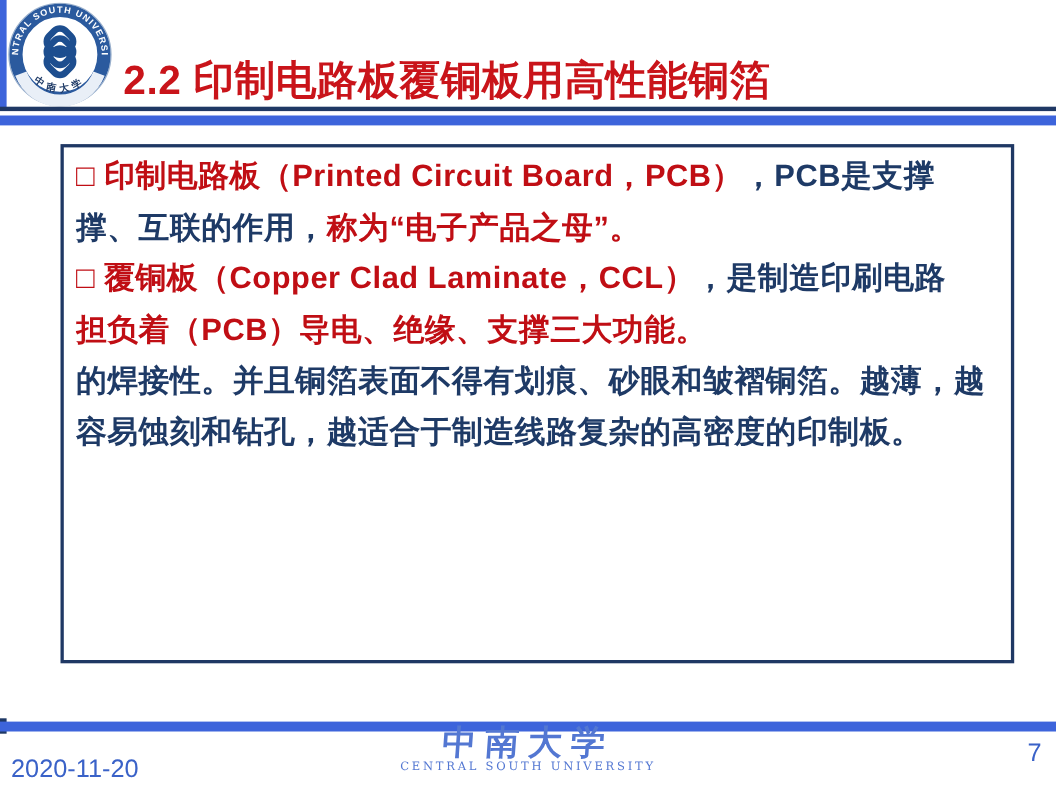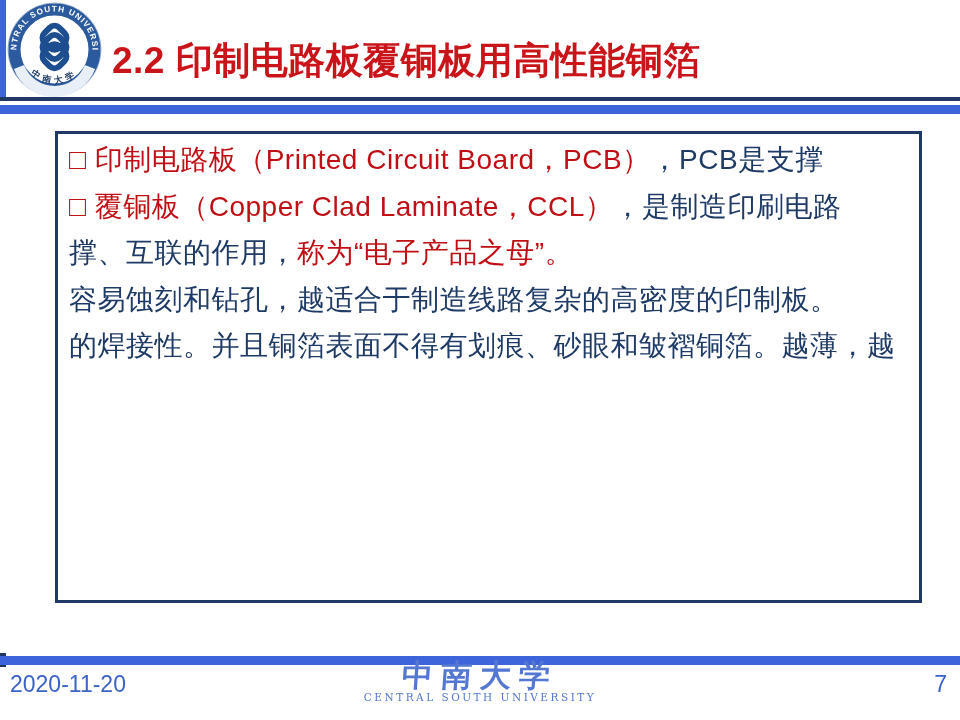--- a/index.html
+++ b/index.html
@@ -6,46 +6,46 @@
   .slide {
     position:relative; width:960px; height:720px; margin:0 auto;
     background:#ffffff; overflow:hidden;
     font-family:"Liberation Sans", sans-serif;
   }
   
   .left-bar { position:absolute; left:0; top:0; width:6px; height:100px;
     background:var(--band-blue); }
   .logo { position:absolute; left:7px; top:2px; width:95px; height:95px; }
   .page-title {
-    position:absolute; left:112px; top:36px; font-size:37px; font-weight:bold;
+    position:absolute; left:112px; top:48px; font-size:37px; font-weight:bold;
     color:var(--title-red); white-space:nowrap; letter-spacing:0.5px;
   }
   .rule-navy { position:absolute; left:0; top:97px; width:960px; height:4px;
     background:var(--border-navy); }
   .rule-blue { position:absolute; left:0; top:105px; width:960px; height:9px;
     background:var(--band-blue); }
   
   .content-box {
     position:absolute; left:55px; top:131px; width:867px; height:472px;
     box-sizing:border-box; border:3px solid var(--border-navy);
     background:#ffffff; padding:3px 11px 0 11px;
   }
   .line {
-    height:46.5px; line-height:46.5px; font-size:28px; font-weight:normal;
+    height:46.5px; line-height:46.5px; font-size:28px; font-weight:bold;
     white-space:nowrap; overflow:hidden; letter-spacing:0.5px;
   }
   .line .red  { color:var(--body-red); }
   .line .navy { color:var(--body-navy); }
   
   .footer-band { position:absolute; left:0; top:656px; width:960px; height:9px;
     background:var(--band-blue); }
   .footer-band-left { position:absolute; left:0; top:653px; width:6px; height:14px;
     background:var(--border-navy); }
   .footer-date {
-    position:absolute; left:10px; top:671px; font-size:23px;
+    position:absolute; left:10px; top:685px; font-size:23px;
     color:var(--footer-blue);
   }
   .footer-page {
     position:absolute; right:13px; top:671px; font-size:23px;
     color:var(--footer-blue);
   }
   .footer-logo {
     position:absolute; left:0; top:660px; width:960px; text-align:center;
     color:var(--footer-logo-blue); line-height:1;
   }
@@ -84,24 +84,25 @@
     </g>
   </svg>
 
   <div class="page-title">2.2 印制电路板覆铜板用高性能铜箔</div>
 
   <div class="rule-navy"></div>
   <div class="rule-blue"></div>
 
   <div class="content-box">
       <div class="line"><span class="red">□ 印制电路板（Printed Circuit Board，PCB）</span><span class="navy">，PCB是支撑</span></div>
+      <div class="line"><span class="navy">撑、互联的作用，</span><span class="red">称为“电子产品之母”。</span></div>
       <div class="line"><span class="red">□ 覆铜板（Copper Clad Laminate，CCL）</span><span class="navy">，是制造印刷电路</span></div>
-      <div class="line"><span class="navy">撑、互联的作用，</span><span class="red">称为“电子产品之母”。</span></div>
+      <div class="line"><span class="red">担负着（PCB）导电、绝缘、支撑三大功能。</span></div>
+      <div class="line"><span class="navy">的焊接性。并且铜箔表面不得有划痕、砂眼和皱褶铜箔。越薄，越</span></div>
       <div class="line"><span class="navy">容易蚀刻和钻孔，越适合于制造线路复杂的高密度的印制板。</span></div>
-      <div class="line"><span class="navy">的焊接性。并且铜箔表面不得有划痕、砂眼和皱褶铜箔。越薄，越</span></div>
     </div>
 
   <div class="footer-band-left"></div>
   <div class="footer-band"></div>
 
   <div class="footer-date">2020-11-20</div>
 
   <div class="footer-logo">
     <div class="cn">中南大学</div>
     <div class="en">CENTRAL SOUTH UNIVERSITY</div>

